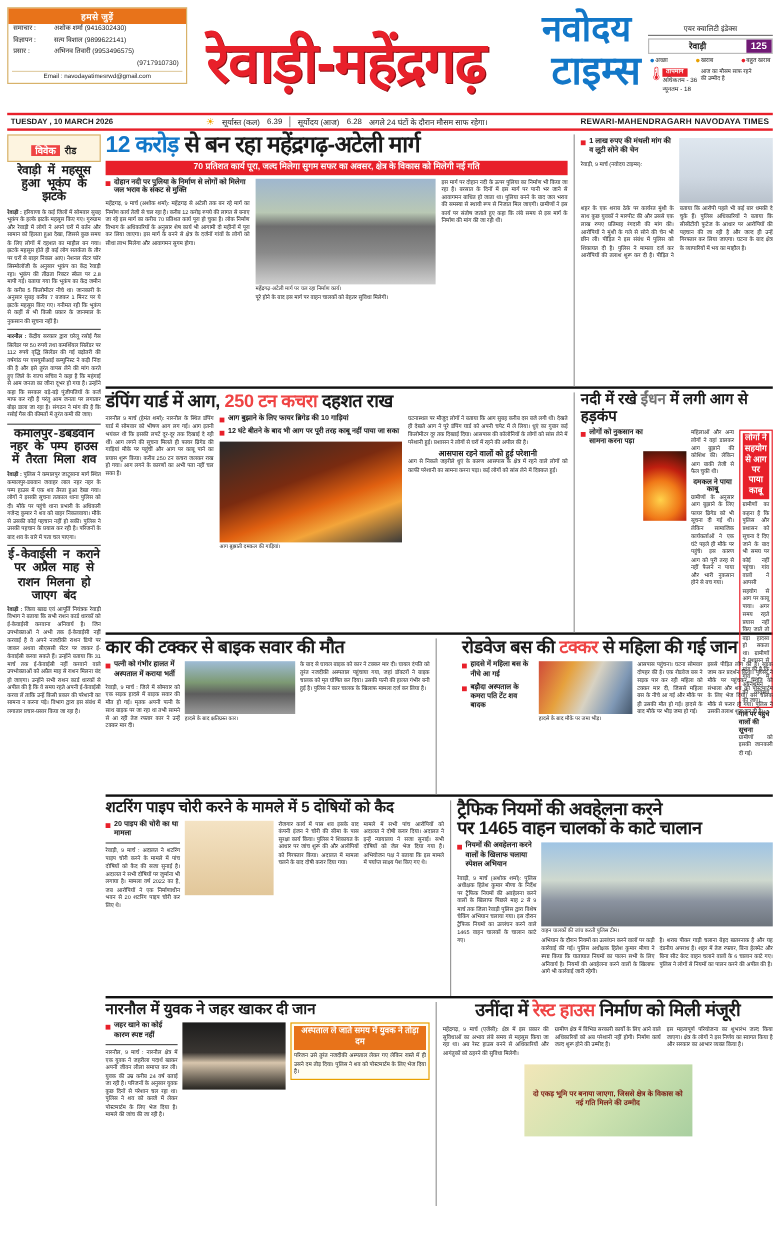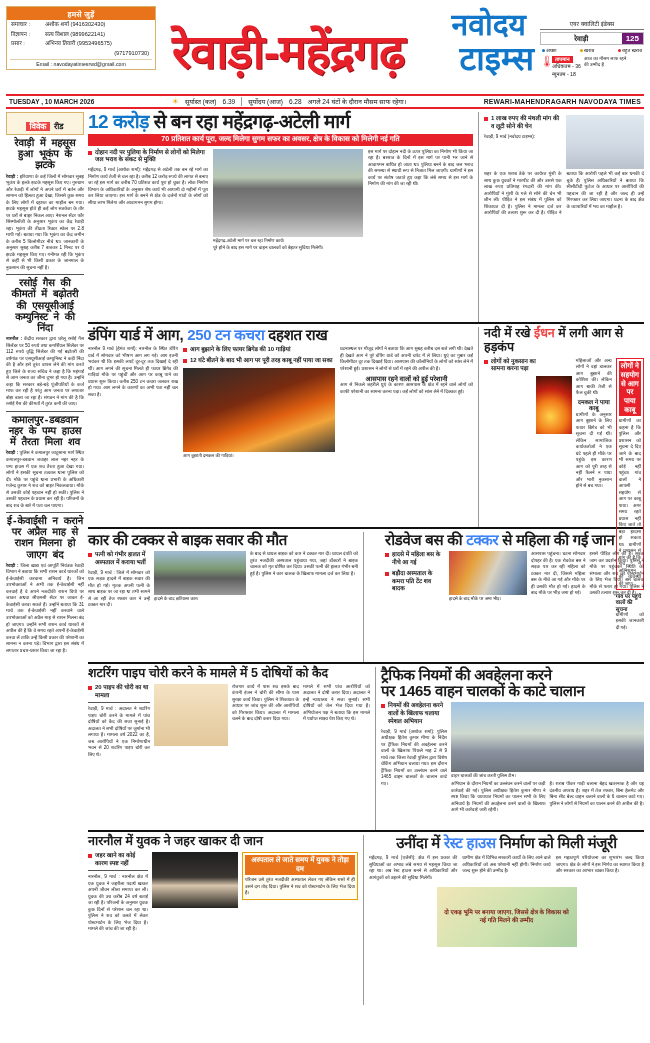--- a/index.html
+++ b/index.html
@@ -81,23 +81,23 @@
     margin:3px 0 2px 0; letter-spacing:-.2px;font-family:Liberation Mono, monospace;
   }
   .rail-body { font-size:4.6px; line-height:1.42; text-align:justify; }
   .rail-body .lead { font-weight:bold; }
   .hr-thin { border-top:1px solid #555; margin:3px 0; }
 
   
   .hl-xl { font-size:19px; font-weight:bold; line-height:1.05; letter-spacing:-.5px; }
   .hl-xl .hi { color:#1277c8; }
   .hl-l { font-size:15px; font-weight:bold; line-height:1.08; letter-spacing:-.3px; }
-  .hl-l .hi { color:#3b82f6; }
+  .hl-l .hi { color:#ef4444; }
   .hl-m { font-size:12.5px; font-weight:bold; line-height:1.1; }
-  .hl-m .hi { color:#ef4444; }
+  .hl-m .hi { color:#737373; }
   .subbar {
     background:#e8202a; color:#fff; font-size:7.2px; font-weight:bold;
     text-align:center; padding:1.5px 3px; margin-top:2px; line-height:1.2;
   }
 
   .bullet-list { list-style:none; }
   .bullet-list li {
     font-size:6px; font-weight:bold; line-height:1.3; padding-left:7px;
     position:relative; margin-bottom:3px;
   }
@@ -204,21 +204,20 @@
         <span>रीड</span>
       </div>
 
       <div class="rail-head">रेवाड़ी में महसूस हुआ भूकंप के झटके</div>
       <div class="rail-body">
         <span class="lead">रेवाड़ी :</span>
         <span>हरियाणा के कई जिलों में सोमवार सुबह भूकंप के हल्के झटके महसूस किए गए। गुरुग्राम और रेवाड़ी में लोगों ने अपने घरों में बर्तन और सामान को हिलता हुआ देखा, जिससे कुछ समय के लिए लोगों में दहशत का माहौल बन गया। झटके महसूस होते ही कई लोग सतर्कता के तौर पर घरों से बाहर निकल आए। नेशनल सेंटर फॉर सिस्मोलॉजी के अनुसार भूकंप का केंद्र रेवाड़ी रहा। भूकंप की तीव्रता रिक्टर स्केल पर 2.8 मापी गई। बताया गया कि भूकंप का केंद्र जमीन के करीब 5 किलोमीटर नीचे था। जानकारी के अनुसार सुबह करीब 7 बजकर 1 मिनट पर ये झटके महसूस किए गए। गनीमत रही कि भूकंप से कहीं से भी किसी प्रकार के जानमाल के नुकसान की सूचना नहीं है।</span>
       </div>
 
       <div class="hr-thin"></div>
-      <div class="rail-head">रसोई गैस की कीमतों में बढ़ोतरी की एसयूसीआई कम्युनिस्ट ने की निंदा</div>
       <div class="rail-body">
         <span class="lead">नारनौल :</span>
         <span>केंद्रीय सरकार द्वारा घरेलू रसोई गैस सिलेंडर पर 50 रुपये तथा कमर्शियल सिलेंडर पर 112 रुपये वृद्धि सिलेंडर की गई बढ़ोतरी की वर्षगांठ पर एसयूसीआई कम्युनिस्ट ने कड़ी निंदा की है और इसे तुरंत वापस लेने की मांग करते हुए जिले के राज्य सचिव ने कहा है कि महंगाई से आम जनता का जीना दूभर हो गया है। उन्होंने कहा कि सरकार बड़े-बड़े पूंजीपतियों के कर्ज माफ कर रही है परंतु आम जनता पर लगातार बोझ डाला जा रहा है। संगठन ने मांग की है कि रसोई गैस की कीमतों में तुरंत कमी की जाए।</span>
       </div>
 
       <div class="hr-thin"></div>
       <div class="rail-head">कमालपुर-डबडवान नहर के पम्प हाउस में तैरता मिला शव</div>
       <div class="rail-body">
         <span class="lead">रेवाड़ी :</span>
         <span>पुलिस ने कमालपुर जाटूसाना मार्ग स्थित कमालपुर-डबवान जवाहर लाल नहर नहर के पम्प हाउस में एक शव तैरता हुआ देखा गया। लोगों ने इसकी सूचना तत्काल थाना पुलिस को दी। मौके पर पहुंचे थाना प्रभारी के अधिकारी गजेन्द्र कुमार ने शव को बाहर निकलवाया। मौके से उसकी कोई पहचान नहीं हो सकी। पुलिस ने उसकी पहचान के प्रयास कर रही है। परिजनों के बाद शव के बारे में पता चल पाएगा।</span>

